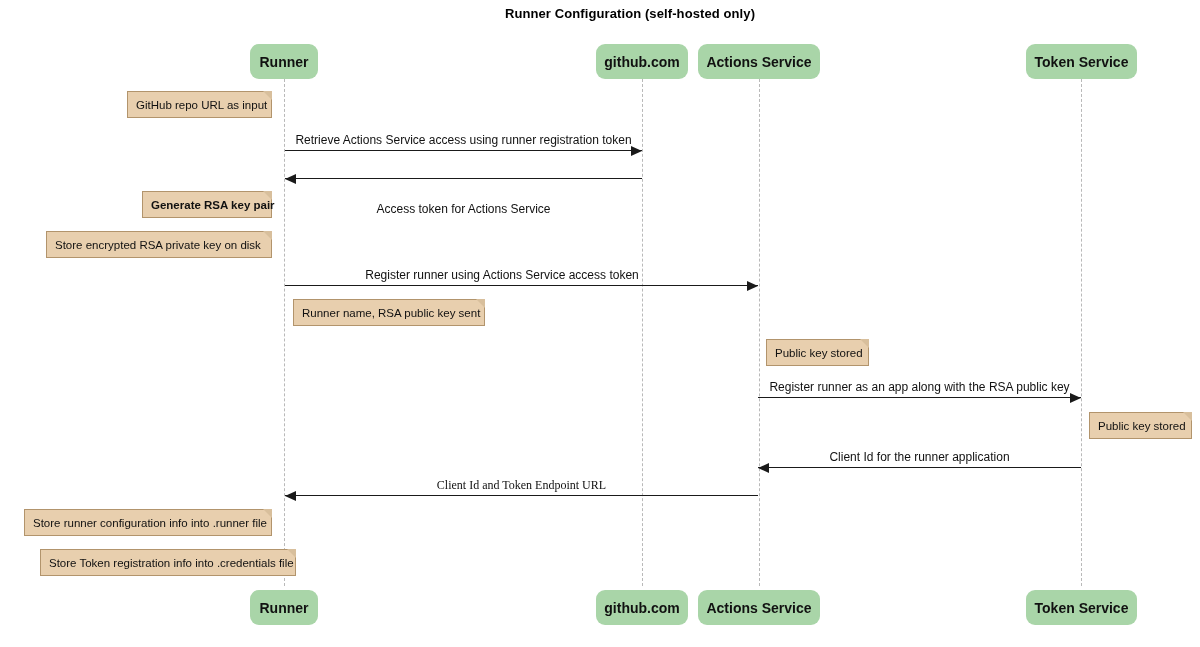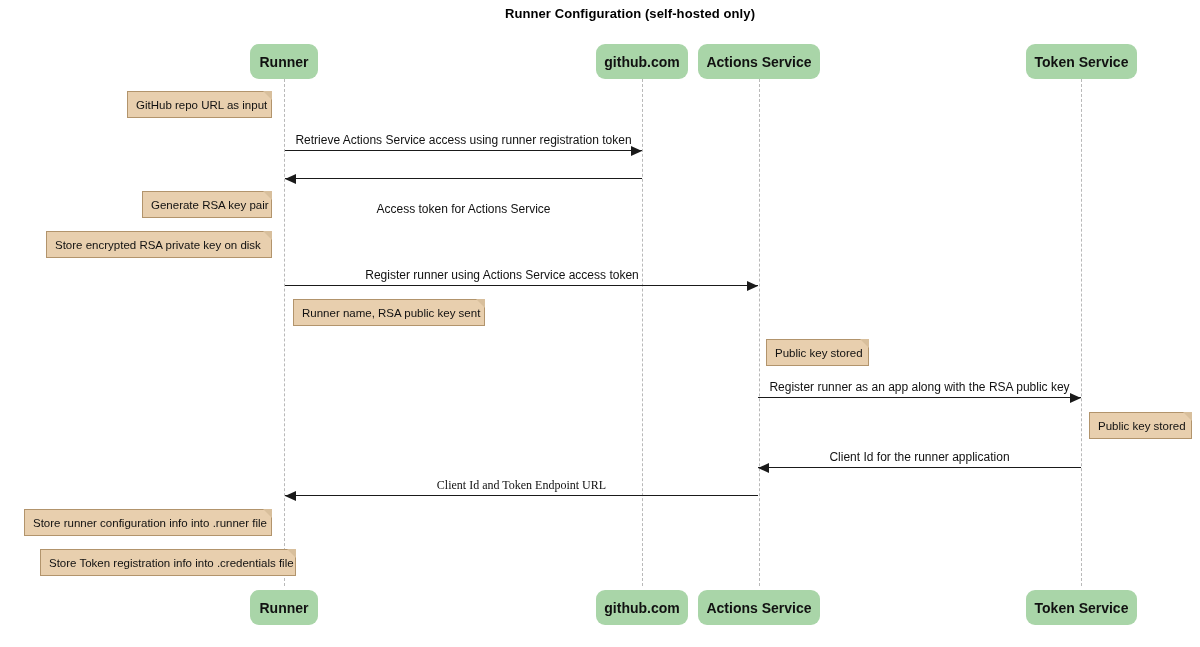--- a/index.html
+++ b/index.html
@@ -160,21 +160,21 @@
       <div class="msg-line" style="left: 285px; width: 473px; top: 495px;"></div>
       <div class="arrowhead left" style="top: 491px; left: 285px;"></div>
       <div class="msg-label" style="left: 521.5px; top: 478px; font-family: Liberation Serif, serif;">Client Id and Token Endpoint URL</div>
     </div>
   <div id="notes">
       <div class="note" style="left: 127px; top: 91px; width: 145px;">
         <span class="fold-edge"></span>
         <span class="fold"></span>
         <span>GitHub repo URL as input</span>
       </div>
-      <div class="note" style="left: 142px; top: 191px; width: 130px;">
+      <div class="note" style="left: 142px; top: 191px; width: 130px; font-weight: bold;">
         <span class="fold-edge"></span>
         <span class="fold"></span>
         <span>Generate RSA key pair</span>
       </div>
       <div class="note" style="left: 46px; top: 231px; width: 226px;">
         <span class="fold-edge"></span>
         <span class="fold"></span>
         <span>Store encrypted RSA private key on disk</span>
       </div>
       <div class="note" style="left: 293px; top: 299px; width: 192px;">

